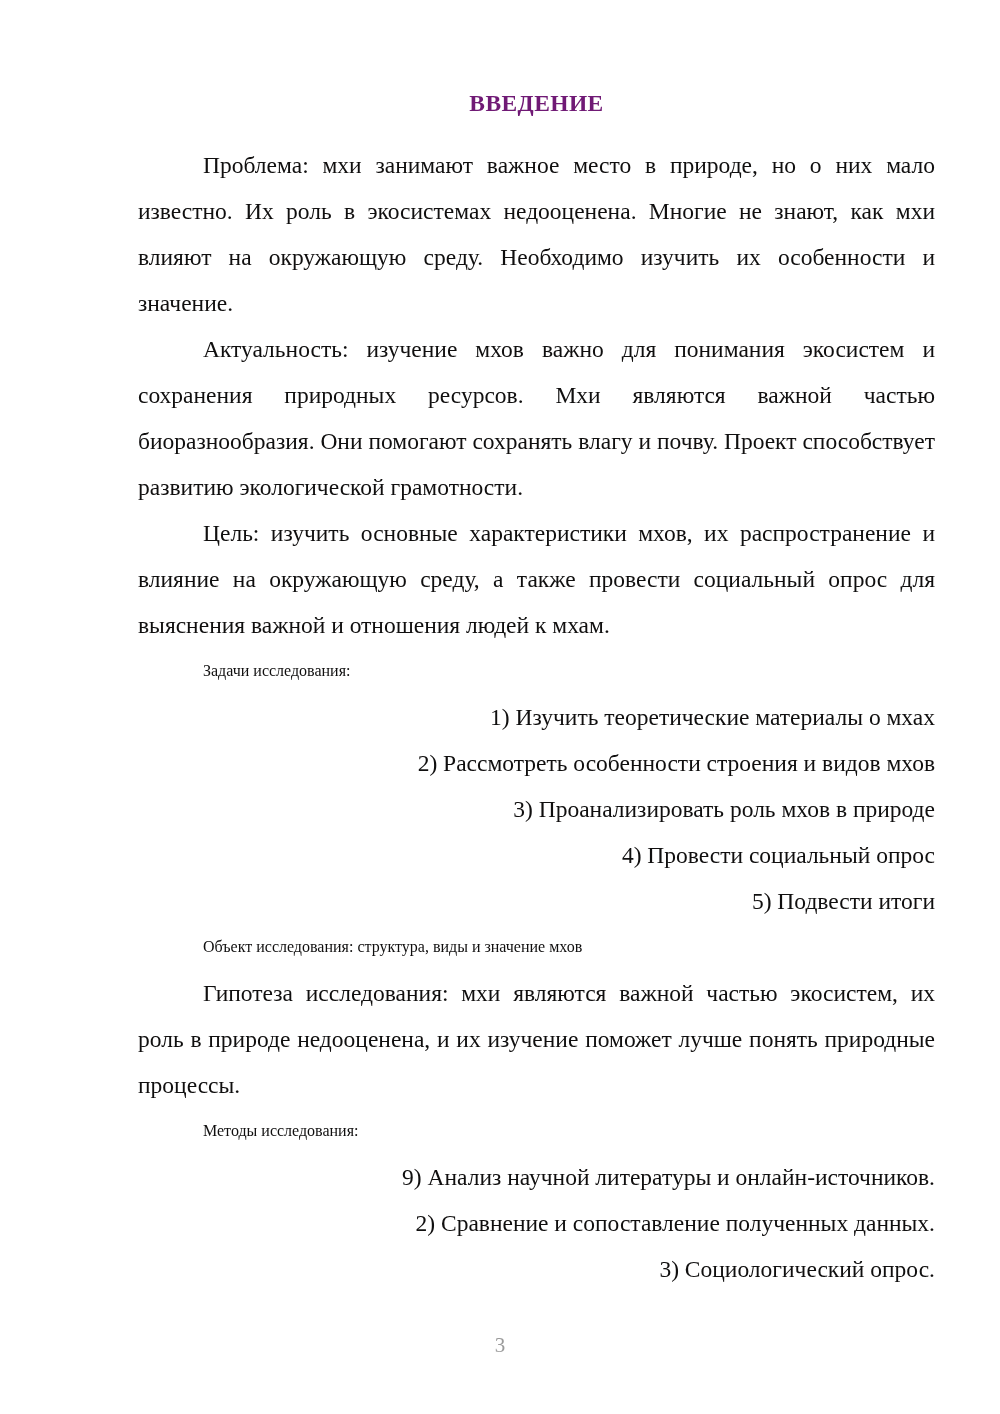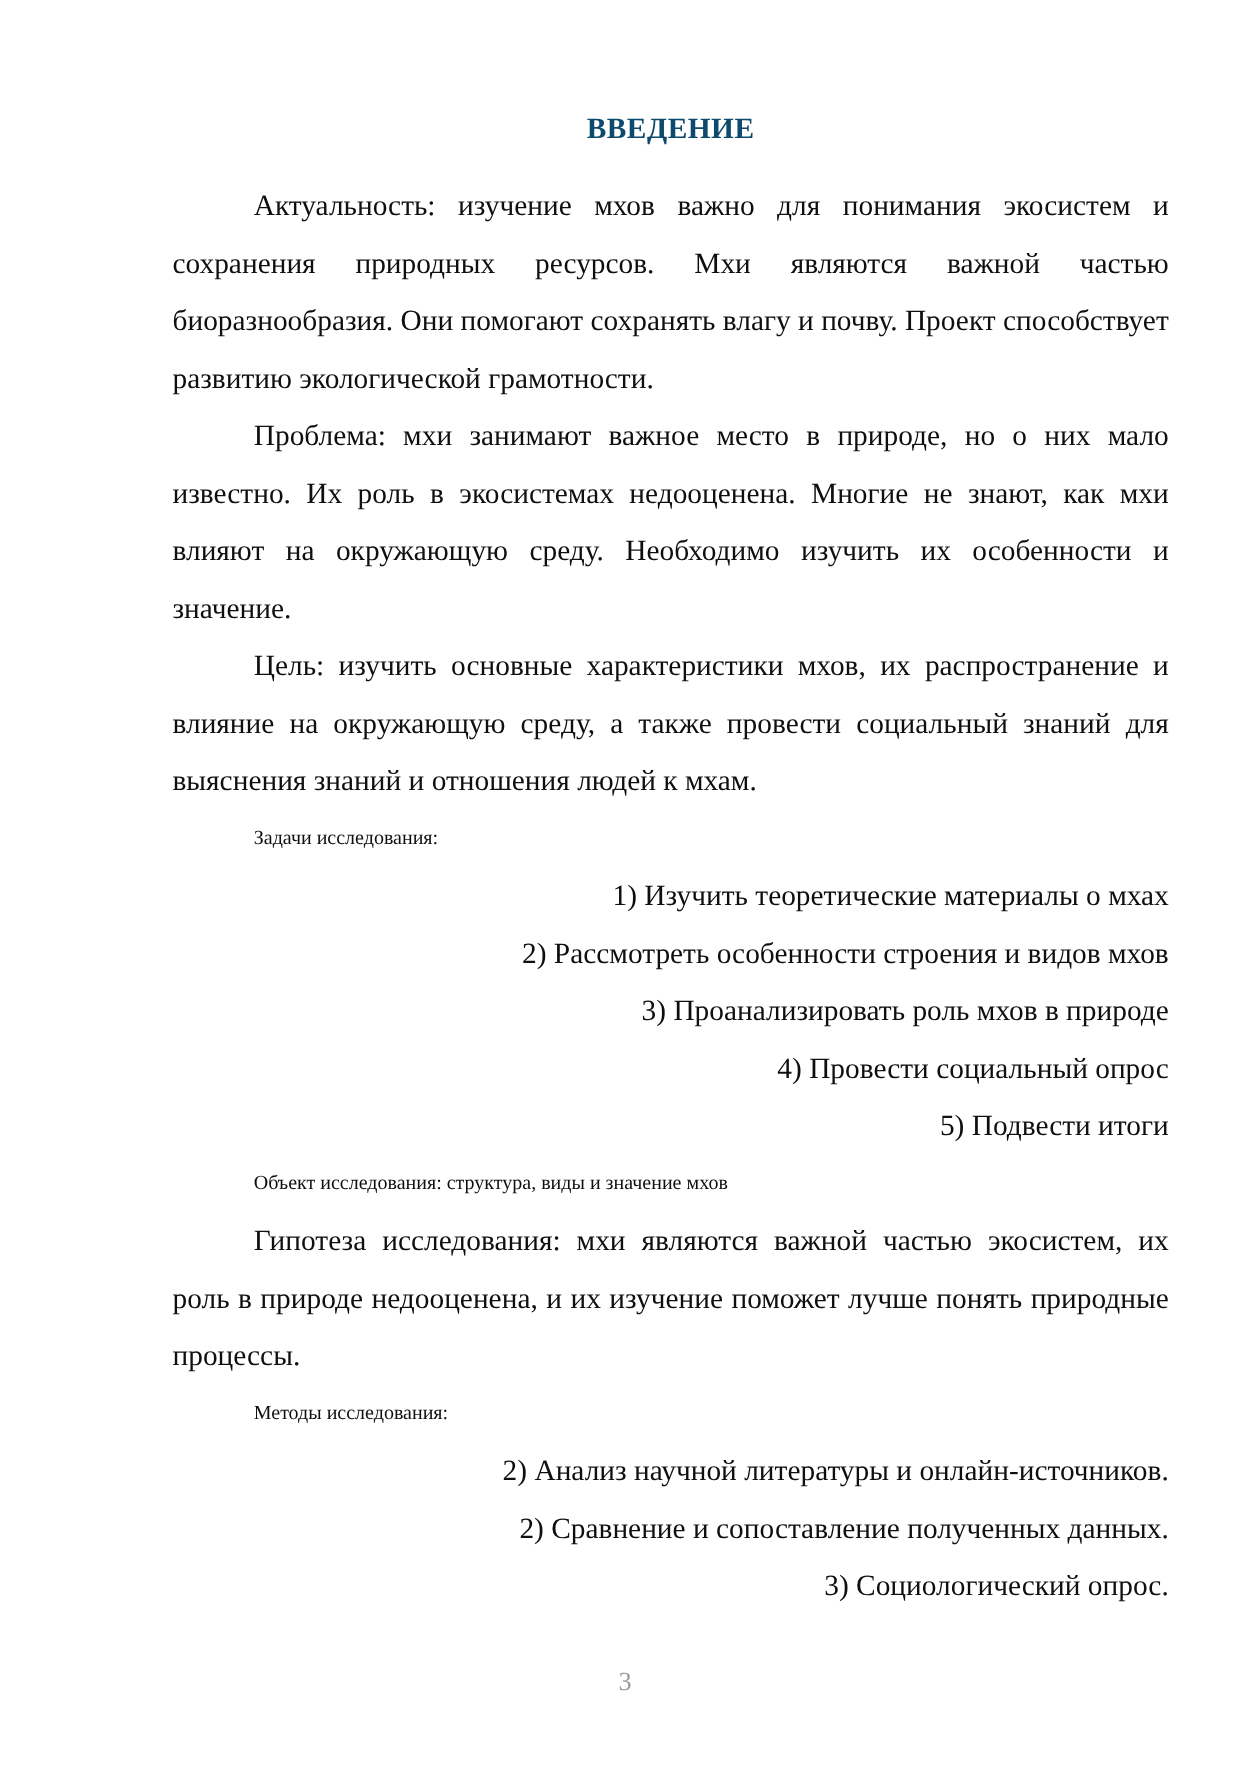--- a/index.html
+++ b/index.html
@@ -25,21 +25,21 @@
     top: 86px;
     width: 797px;
   }
   .doc-title {
     font-size: 23.5px;
     font-weight: bold;
     text-align: center;
     letter-spacing: 0.4px;
     line-height: 34px;
     margin: 0 0 22px 0;
-    color: #0c4a6e;
+    color: #701a75;
   }
   .para {
     font-size: 23.5px;
     line-height: 46px;
     text-align: justify;
     text-justify: inter-word;
     text-indent: 65px;
     margin: 0;
     hyphens: none;
     word-spacing: 0px;
@@ -72,41 +72,41 @@
   }
 </style>
 </head>
 <body>
 
 <div class="page">
   <div class="content">
 
     <h1 class="doc-title">ВВЕДЕНИЕ</h1>
 
+    <p class="para">Проблема: мхи занимают важное место в природе, но о них мало известно. Их роль в экосистемах недооценена. Многие не знают, как мхи влияют на окружающую среду. Необходимо изучить их особенности и значение.</p>
+
     <p class="para">Актуальность: изучение мхов важно для понимания экосистем и сохранения природных ресурсов. Мхи являются важной частью биоразнообразия. Они помогают сохранять влагу и почву. Проект способствует развитию экологической грамотности.</p>
 
-    <p class="para">Проблема: мхи занимают важное место в природе, но о них мало известно. Их роль в экосистемах недооценена. Многие не знают, как мхи влияют на окружающую среду. Необходимо изучить их особенности и значение.</p>
-
-    <p class="para">Цель: изучить основные характеристики мхов, их распространение и влияние на окружающую среду, а также провести социальный знаний для выяснения знаний и отношения людей к мхам.</p>
+    <p class="para">Цель: изучить основные характеристики мхов, их распространение и влияние на окружающую среду, а также провести социальный опрос для выяснения важной и отношения людей к мхам.</p>
 
     <p class="para-plain">Задачи исследования:</p>
 
     <p class="list-item">1) Изучить теоретические материалы о мхах</p>
     <p class="list-item">2) Рассмотреть особенности строения и видов мхов</p>
     <p class="list-item">3) Проанализировать роль мхов в природе</p>
     <p class="list-item">4) Провести социальный опрос</p>
     <p class="list-item">5) Подвести итоги</p>
 
     <p class="para-plain">Объект исследования: структура, виды и значение мхов</p>
 
 
     <p class="para">Гипотеза исследования: мхи являются важной частью экосистем, их роль в природе недооценена, и их изучение поможет лучше понять природные процессы.</p>
 
     <p class="para-plain">Методы исследования:</p>
 
-    <p class="list-item">2) Анализ научной литературы и онлайн-источников.</p>
+    <p class="list-item">9) Анализ научной литературы и онлайн-источников.</p>
     <p class="list-item">2) Сравнение и сопоставление полученных данных.</p>
     <p class="list-item">3) Социологический опрос.</p>
 
   </div>
 
   <div class="page-number">3</div>
 </div>
 
 </body></html>

